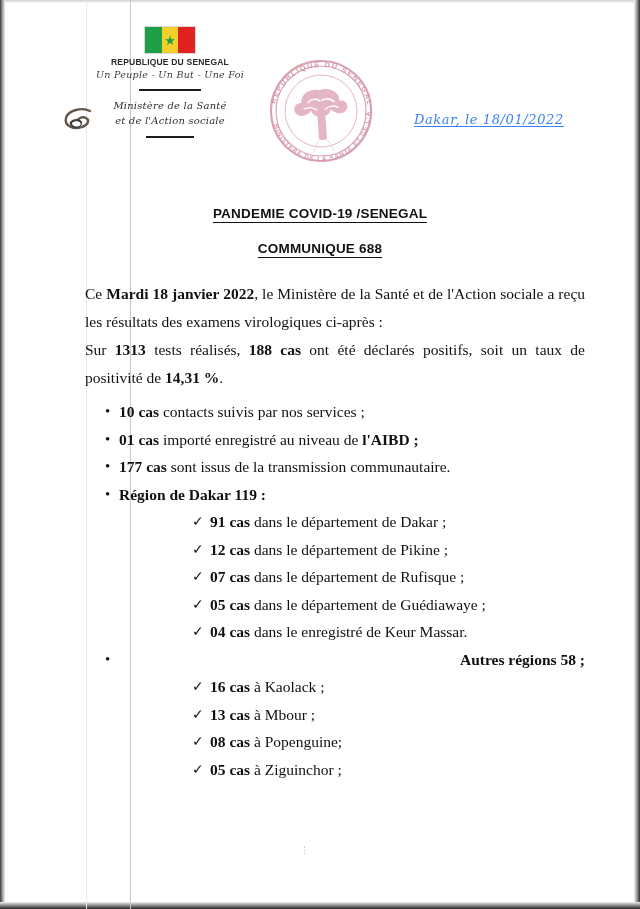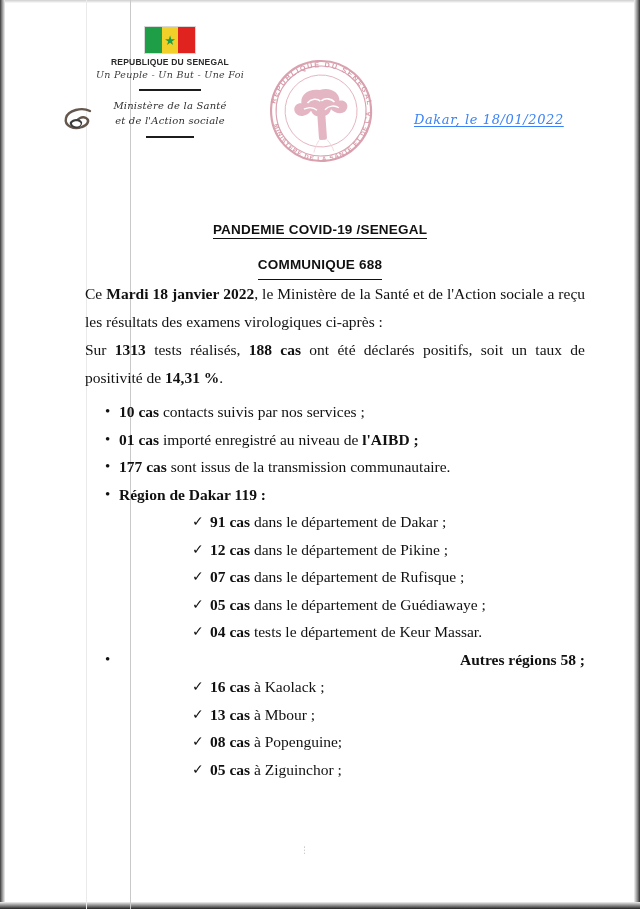--- a/index.html
+++ b/index.html
@@ -140,21 +140,21 @@
     color: #3b82f6;
     letter-spacing: 0.6px;
     text-decoration: underline;
     text-underline-offset: 2px;
   }
 
   
   .title-block {
     position: absolute;
     left: 0;
-    top: 220px;
+    top: 204px;
     width: 640px;
     text-align: center;
   }
   .doc-title {
     font-family: "Liberation Sans", sans-serif;
     font-weight: bold;
     font-size: 13.5px;
     letter-spacing: 0.2px;
     color: #111;
     display: inline-block;
@@ -163,21 +163,21 @@
   }
   .doc-subtitle-wrap { margin-top: 16px; }
   .doc-subtitle {
     font-family: "Liberation Sans", sans-serif;
     font-weight: bold;
     font-size: 13.5px;
     letter-spacing: 0.2px;
     color: #111;
     display: inline-block;
     border-bottom: 1.6px solid #111;
-    padding-bottom: 7px;
+    padding-bottom: 1px;
   }
 
   
   .body-block {
     position: absolute;
     left: 85px;
     top: 280px;
     width: 500px;
     font-size: 15.5px;
     line-height: 28px;
@@ -326,21 +326,21 @@
       <li class="bullet-item"><b>177 cas</b><span> sont issus de la transmission communautaire.</span></li>
 
       <li class="bullet-item"><b>Région de Dakar 119 :</b></li>
     </ul>
 
     <ul class="check-list">
       <li class="check-item"><b>91 cas</b><span> dans le département de Dakar ;</span></li>
       <li class="check-item"><b>12 cas</b><span> dans le département de Pikine ;</span></li>
       <li class="check-item"><b>07 cas</b><span> dans le département de Rufisque ;</span></li>
       <li class="check-item"><b>05 cas</b><span> dans le département de Guédiawaye ;</span></li>
-      <li class="check-item"><b>04 cas</b><span> tests le département de Keur Massar.</span></li>
+      <li class="check-item"><b>04 cas</b><span> dans le enregistré de Keur Massar.</span></li>
     </ul>
 
     <ul class="bullet-list" style="margin-top:0;text-align:right;">
       <li class="bullet-item"><b>Autres régions 58 ;</b></li>
     </ul>
 
     <ul class="check-list">
       <li class="check-item"><b>16 cas</b><span> à Kaolack ;</span></li>
       <li class="check-item"><b>13 cas</b><span> à Mbour ;</span></li>
       <li class="check-item"><b>08 cas</b><span> à Popenguine;</span></li>

